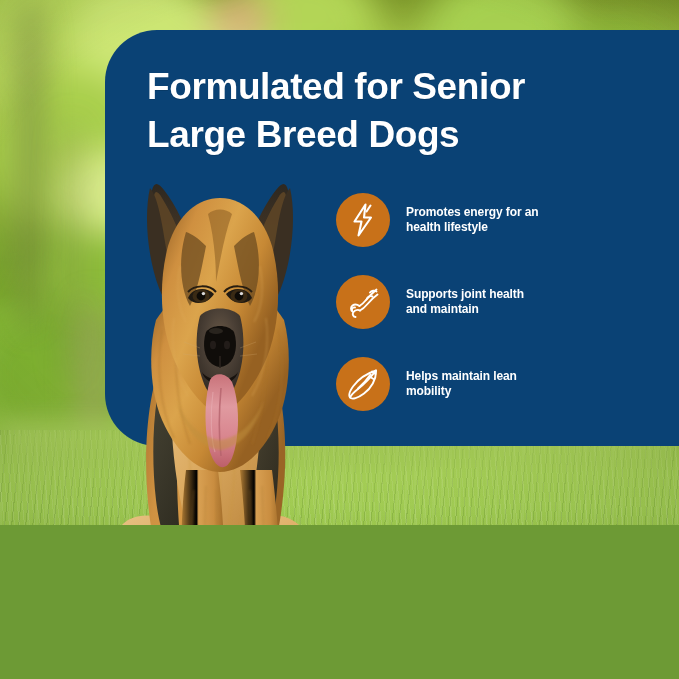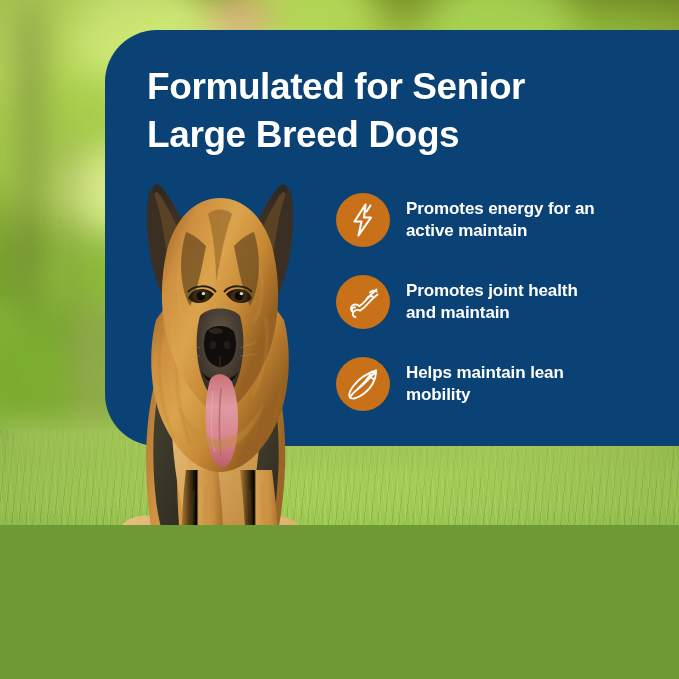--- a/index.html
+++ b/index.html
@@ -93,21 +93,21 @@
   .benefit{ display:flex; align-items:center; gap:16px; }
   .ic-wrap{
     width:54px; height:54px; flex:0 0 54px;
     border-radius:50%;
     background:#c87119;
     display:flex; align-items:center; justify-content:center;
   }
   .ic-wrap svg{ display:block; }
   .b-text{
     color:#ffffff;
-    font-size:17px;
+    font-size:12px;
     line-height:1.28;
     font-weight:600;
     letter-spacing:-.1px;
     max-width:215px;
   }
 
   
   .dog{ position:absolute; left:0; top:0; width:679px; height:679px; z-index:5; pointer-events:none; }
 
   
@@ -172,38 +172,38 @@
     <div class="benefit">
       <div class="ic-wrap">
         <svg width="30" height="34" viewBox="0 0 30 34" fill="none" stroke="#ffffff" stroke-width="2.1" stroke-linejoin="round" stroke-linecap="round">
           <path d="M17.5 1.5 L6.5 18.5 L13.5 18.5 L10.5 32.5 L23 14.5 L16 14.5 Z"></path>
           <path d="M22.5 2.5 L18.5 8.5"></path>
         </svg>
       </div>
       <div class="b-text">
         <span>Promotes energy for an</span>
         <br>
-        <span>active maintain</span>
+        <span>health lifestyle</span>
       </div>
     </div>
 
     <div class="benefit">
       <div class="ic-wrap">
         <svg width="34" height="32" viewBox="0 0 34 32" fill="none" stroke="#ffffff" stroke-width="1.9" stroke-linejoin="round" stroke-linecap="round">
           <path d="M30.5 3.5 C27 6.5 23.5 10 20.5 13.5 C18 16.5 16 18.5 13.5 20"></path>
           <path d="M31.5 8.5 C28 11 24.5 14.5 21.5 18 C19 21 17 23 14 24.5"></path>
           <path d="M13.5 20 C11.5 18.5 8.5 18 6.5 19.5 C4.5 21 4.5 24 6.5 25.5"></path>
           <path d="M14 24.5 C12 23.5 9 24 7.5 26 C6 28 7 30.5 9.5 31"></path>
           <path d="M9 21.5 C7 21 5.5 22.5 6 24.5"></path>
           <path d="M20.5 13.5 C21.5 11 24 9.5 26.5 10.5"></path>
           <path d="M24 6.5 C25.5 4.5 28.5 4 30.5 5.5"></path>
         </svg>
       </div>
       <div class="b-text">
-        <span>Promotes joint health</span>
+        <span>Supports joint health</span>
         <br>
         <span>and maintain</span>
       </div>
     </div>
 
     <div class="benefit">
       <div class="ic-wrap">
         <svg width="34" height="32" viewBox="0 0 34 32" fill="none" stroke="#ffffff" stroke-width="1.9" stroke-linejoin="round" stroke-linecap="round">
           <path d="M30 2.5 C22 5 12.5 11 7 18.5 C3.5 23.5 2.5 27.5 4 29.5 C6 32 12 30 18 25.5 C25 20.5 30.5 11.5 30 2.5 Z"></path>
           <path d="M30 2.5 C25.5 8.5 19 15.5 12 21 C8.5 23.8 5.8 25.8 4 29.5"></path>

